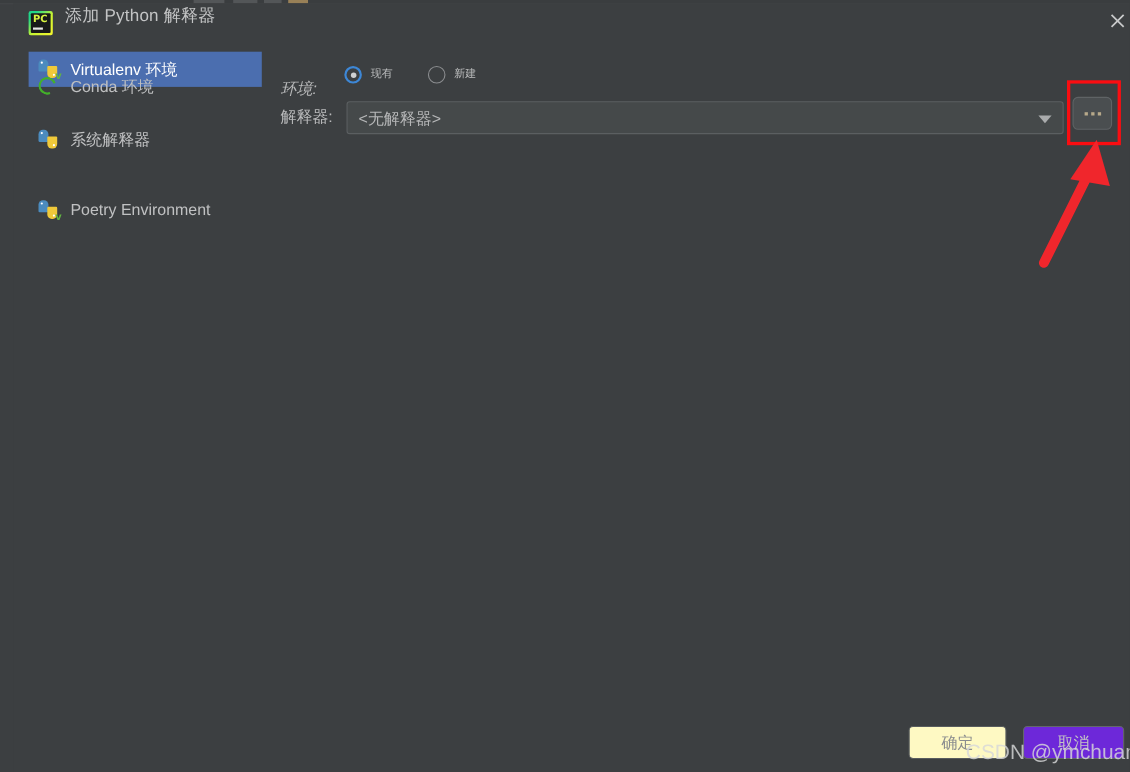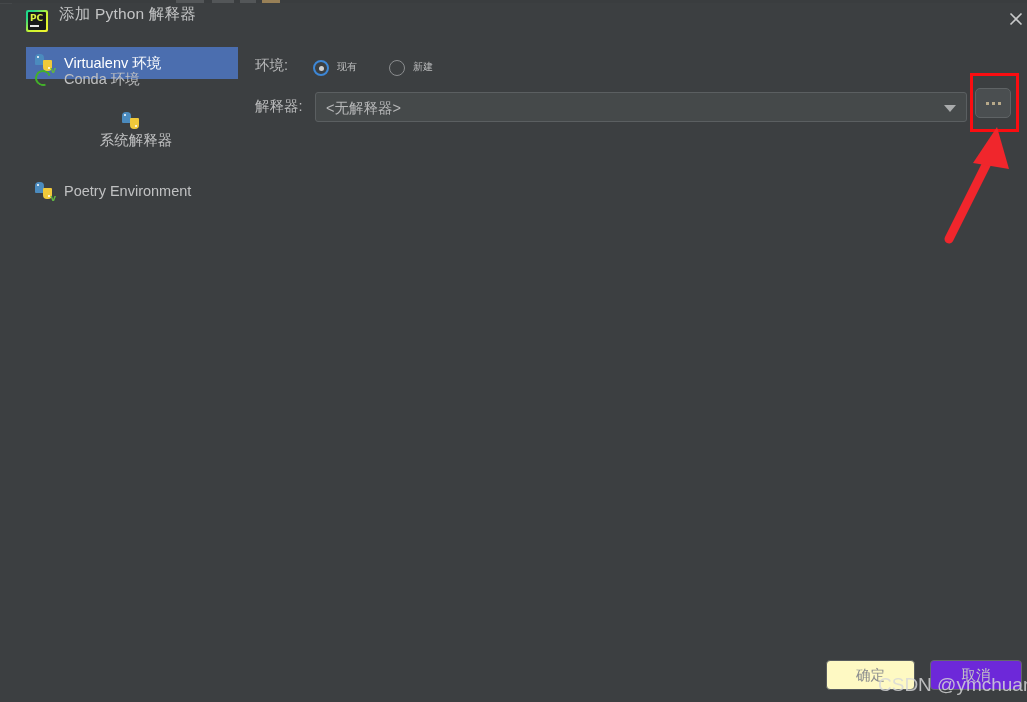--- a/index.html
+++ b/index.html
@@ -376,21 +376,21 @@
       <span class="si-label">Virtualenv 环境</span>
     </div>
 
     <div class="side-item" style="top:22px;">
       <span class="si-icon">
         <span class="conda-ring"></span>
       </span>
       <span class="si-label">Conda 环境</span>
     </div>
 
-    <div class="side-item" style="top:70px;flex-direction:column;">
+    <div class="side-item" style="top:70px;">
       <span class="si-icon">
         <span class="py">
             <span class="b1"></span>
             <span class="b2"></span>
             <span class="d1"></span>
             <span class="d2"></span>
           </span>
       </span>
       <span class="si-label">系统解释器</span>
     </div>
@@ -403,21 +403,21 @@
             <span class="b2"></span>
             <span class="d1"></span>
             <span class="d2"></span>
           </span>
         <span class="vbadge">v</span>
       </span>
       <span class="si-label">Poetry Environment</span>
     </div>
   </div>
 
-  <div class="form-label" style="left:243px; top:53px;">环境:</div>
+  <div class="form-label" style="left:243px; top:68px;font-style:italic;">环境:</div>
 
   <div class="radio on" style="left:301px; top:57px;"></div>
   <div class="radio-label" style="left:325px; top:57px;">现有</div>
 
   <div class="radio off" style="left:377px; top:57px;"></div>
   <div class="radio-label" style="left:401px; top:57px;">新建</div>
 
   <div class="form-label" style="left:243px; top:94px;">解释器:</div>
 
   <div class="combo">

